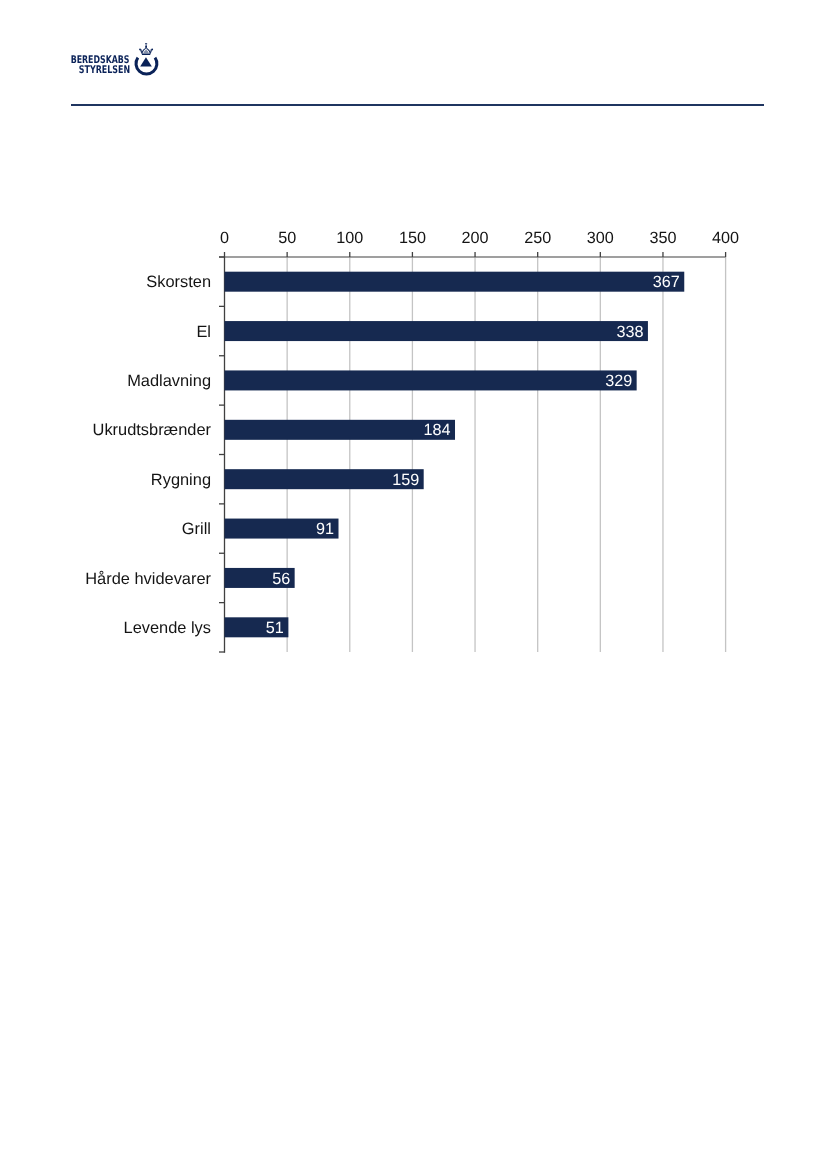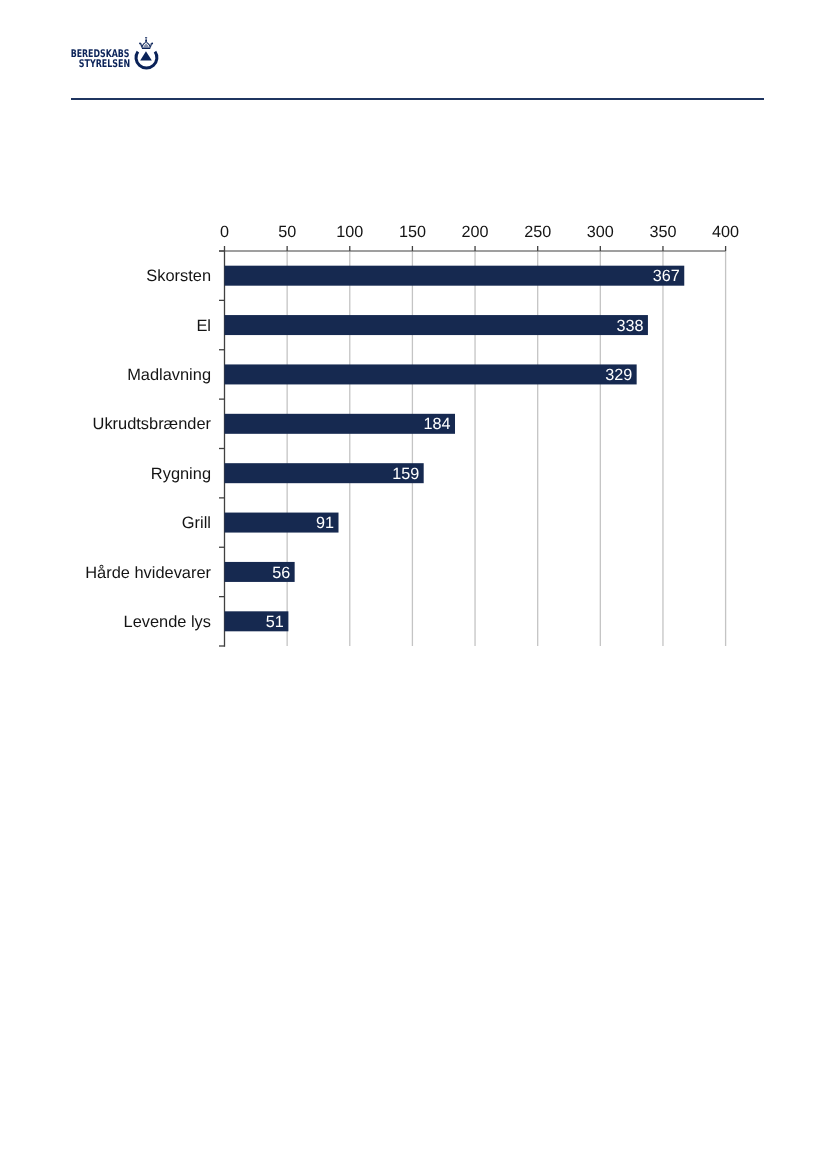--- a/index.html
+++ b/index.html
@@ -8,21 +8,21 @@
   svg text { text-rendering: geometricPrecision; }
   body {
     width: 827px;
     height: 1169px;
     position: relative;
     font-family: "Liberation Sans", sans-serif;
     background: #ffffff;
   }
   .page {
     position: absolute;
-    left: 0; top: 4px; width: 827px; height: 1124px;
+    left: 0; top: 10px; width: 827px; height: 1124px;
     background: #ffffff;
     will-change: transform;
     transform: translateZ(0);
   }
 
   
   .logo { position: absolute; left: 68px; top: 26px; width: 100px; height: 44px; }
   .logo-svg { display: block; }
   .header-rule {
     position: absolute;

